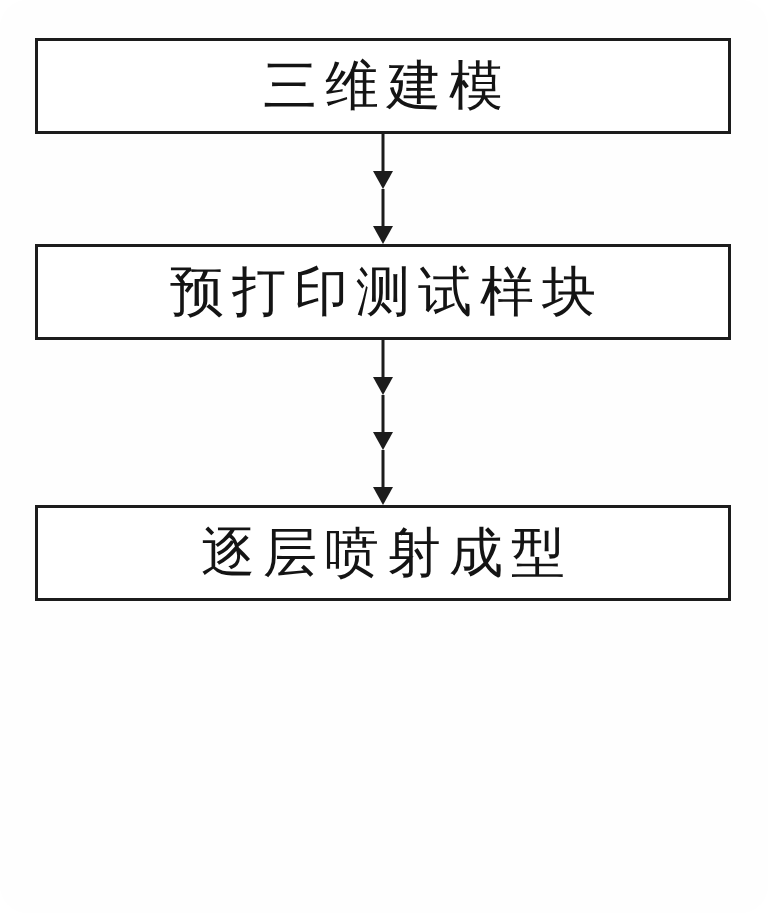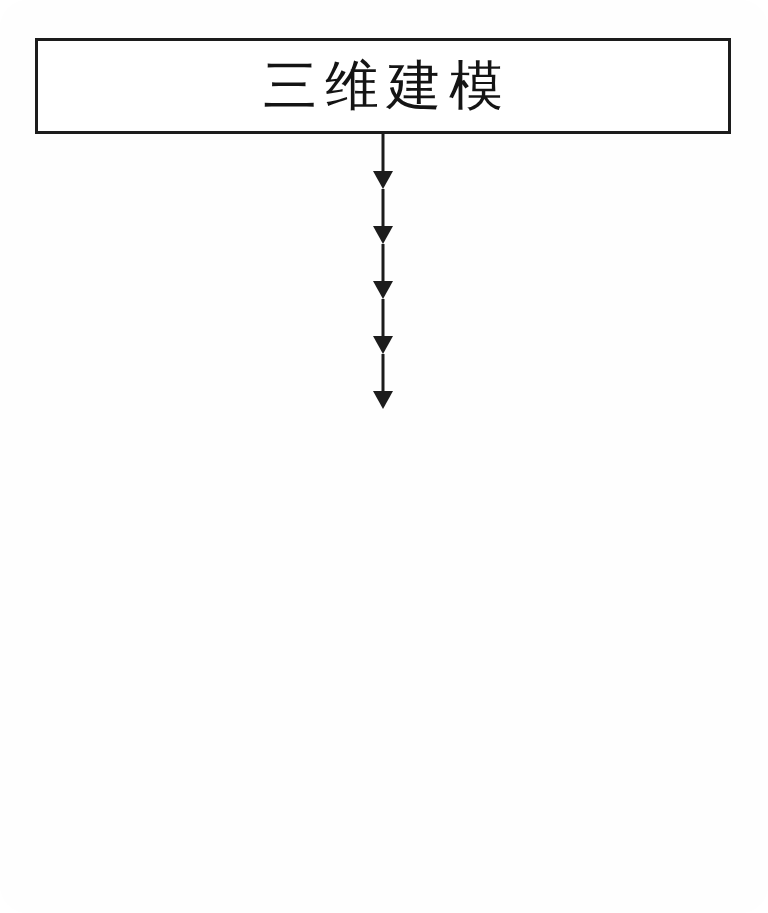--- a/index.html
+++ b/index.html
@@ -72,20 +72,23 @@
     </div>
 
 
     <div class="flow-arrow">
       <svg width="34" height="55" viewBox="0 0 34 55" aria-hidden="true">
         <line x1="17" y1="0" x2="17" y2="40" stroke="#1c1c1c" stroke-width="3"></line>
         <polygon points="7,37 27,37 17,55" fill="#1c1c1c"></polygon>
       </svg>
     </div>
 
+    <div class="flow-box">
+      <span class="box-label">预打印测试样块</span>
+    </div>
 
     <div class="flow-arrow">
       <svg width="34" height="55" viewBox="0 0 34 55" aria-hidden="true">
         <line x1="17" y1="0" x2="17" y2="40" stroke="#1c1c1c" stroke-width="3"></line>
         <polygon points="7,37 27,37 17,55" fill="#1c1c1c"></polygon>
       </svg>
     </div>
 
 
     <div class="flow-arrow">
@@ -96,15 +99,18 @@
     </div>
 
 
     <div class="flow-arrow">
       <svg width="34" height="55" viewBox="0 0 34 55" aria-hidden="true">
         <line x1="17" y1="0" x2="17" y2="40" stroke="#1c1c1c" stroke-width="3"></line>
         <polygon points="7,37 27,37 17,55" fill="#1c1c1c"></polygon>
       </svg>
     </div>
 
+    <div class="flow-box">
+      <span class="box-label">逐层喷射成型</span>
+    </div>
 
   </div>
 </div>
 
 </body></html>

